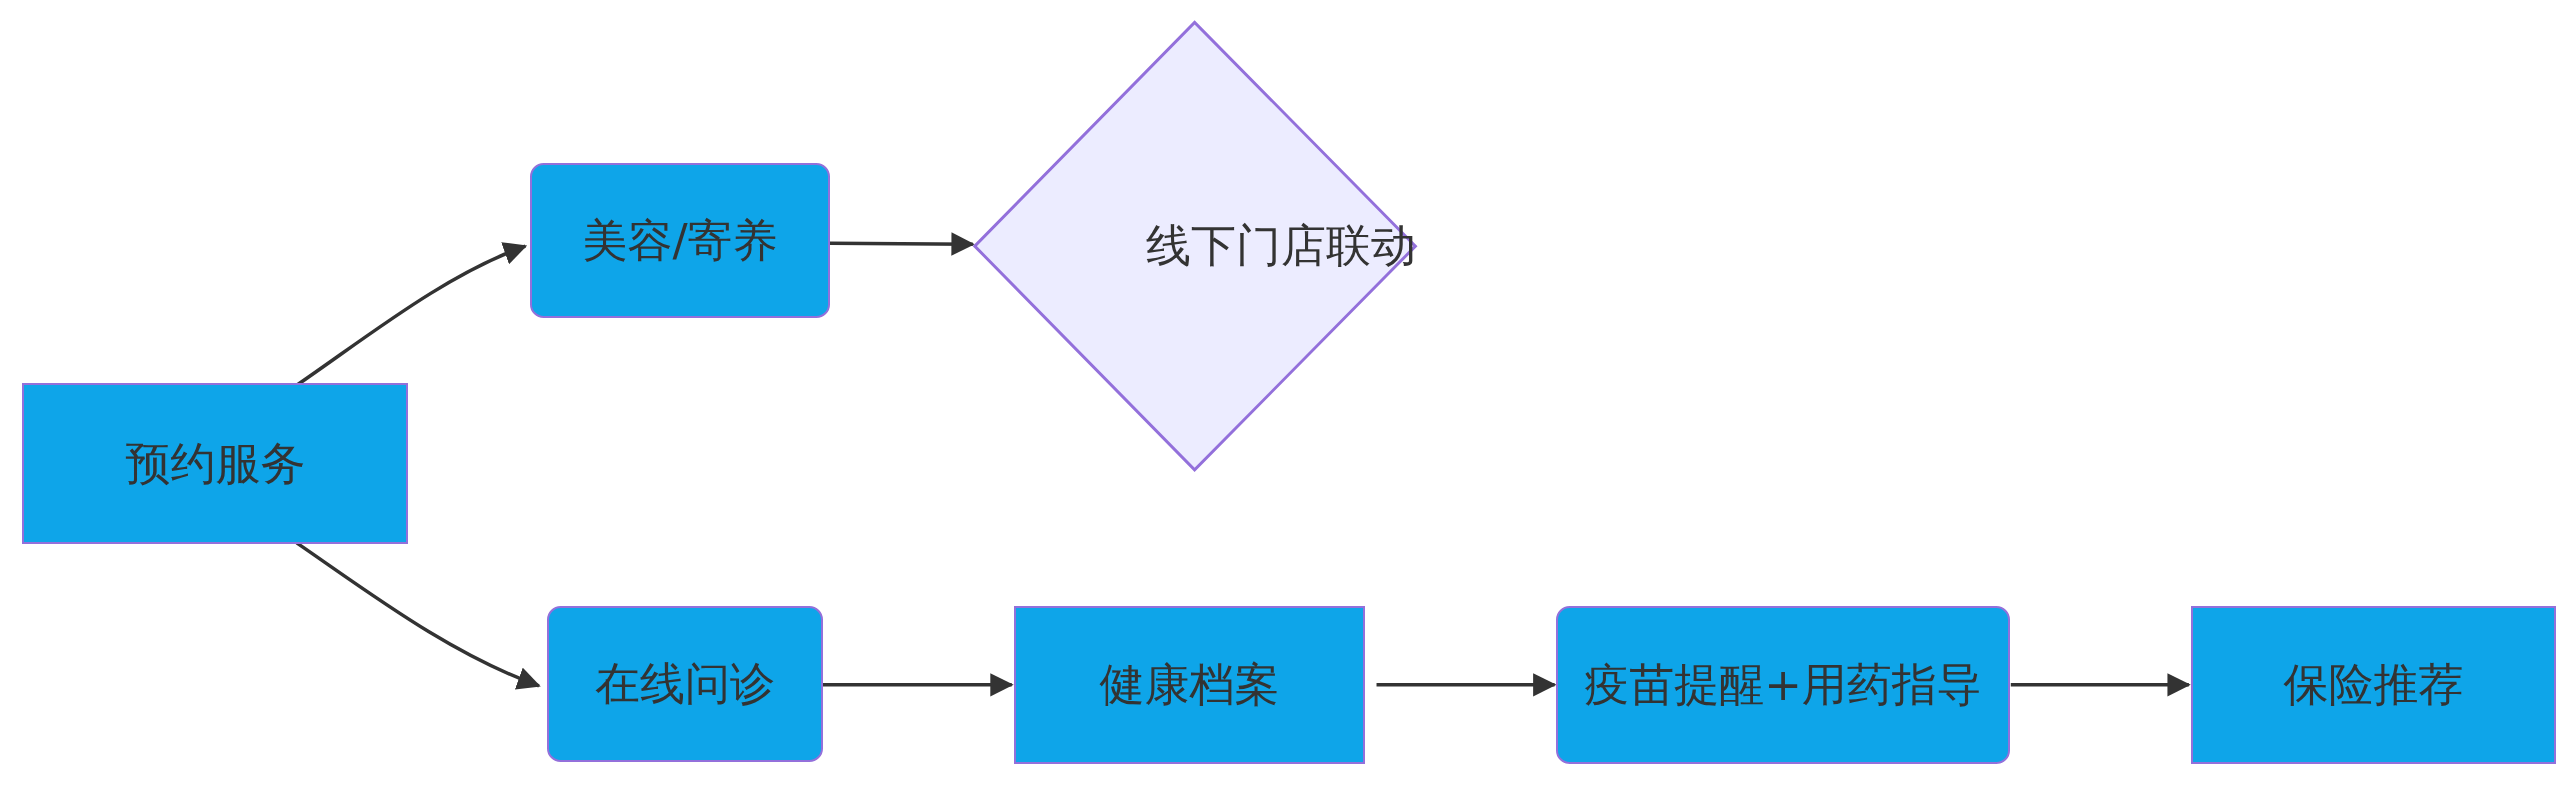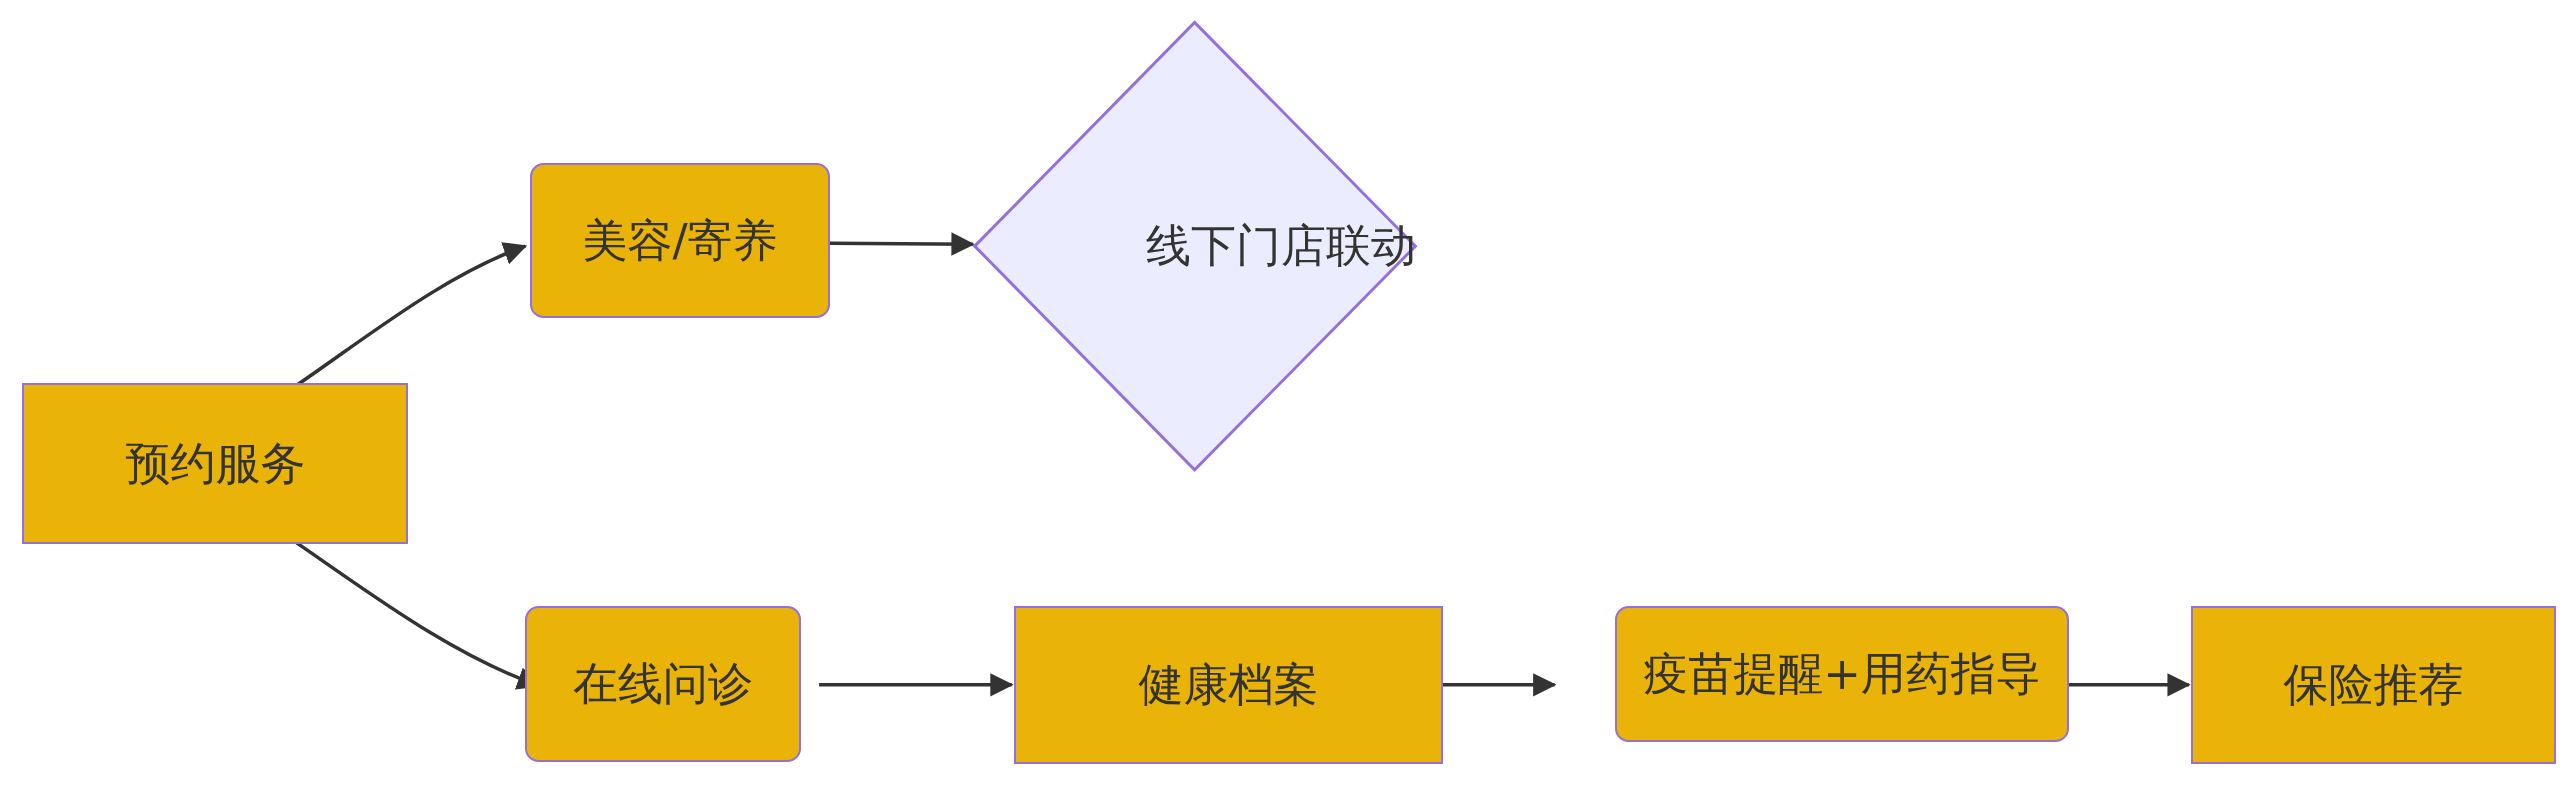--- a/index.html
+++ b/index.html
@@ -28,21 +28,21 @@
     stroke-width: 3.6px;
   }
   .diamond-shape {
     fill: #ECECFF;
     stroke: #9370DB;
     stroke-width: 3px;
   }
   .node {
     position: absolute;
     box-sizing: border-box;
-    background: #eab308;
+    background: #0ea5e9;
     border: 2.9px solid #9370DB;
     display: flex;
     align-items: center;
     justify-content: center;
   }
   .node.rounded {
     border-radius: 13.6px;
   }
   .label {
     color: #333333;
@@ -91,29 +91,29 @@
   </div>
 
   <div class="node rounded" style="left:530px; top:163px; width:300px; height:155px;">
     <span class="label">美容/寄养</span>
   </div>
 
   <div class="diamond-label" style="left:975px; top:22.4px; width:441px; height:447px;">
     <span class="label">线下门店联动</span>
   </div>
 
-  <div class="node rounded" style="left:525px; top:606px; width:276px; height:156px;">
+  <div class="node rounded" style="left:547px; top:606px; width:276px; height:156px;">
     <span class="label">在线问诊</span>
   </div>
 
-  <div class="node rect" style="left:1014px; top:606px; width:429px; height:158px;font-family:Liberation Serif, serif;">
+  <div class="node rect" style="left:1014px; top:606px; width:351px; height:158px;font-family:Liberation Serif, serif;">
     <span class="label">健康档案</span>
   </div>
 
-  <div class="node rounded" style="left:1615px; top:606px; width:454px; height:136px;">
+  <div class="node rounded" style="left:1556px; top:606px; width:454px; height:158px;">
     <span class="label">疫苗提醒+用药指导</span>
   </div>
 
   <div class="node rect" style="left:2191px; top:606px; width:365px; height:158px;">
     <span class="label">保险推荐</span>
   </div>
 
 </div>
 
 

